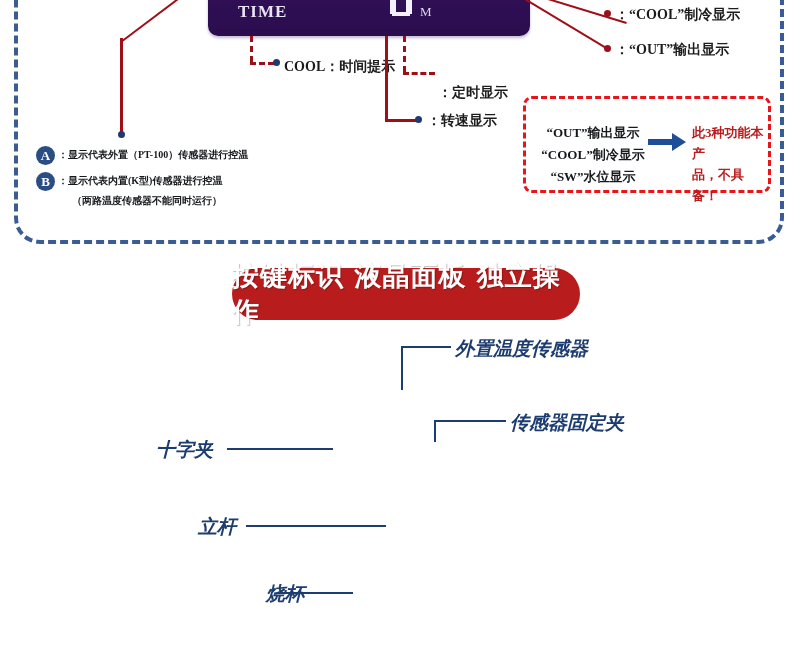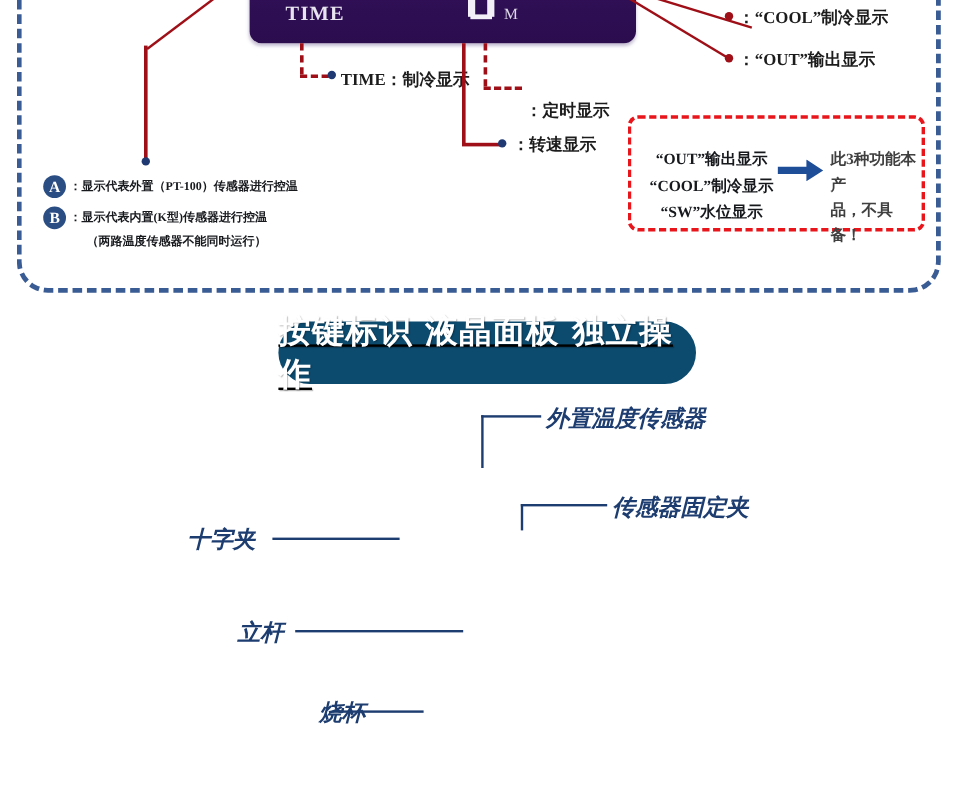--- a/index.html
+++ b/index.html
@@ -153,35 +153,34 @@
     left: 648px; top: 133px;
     width: 38px; height: 18px;
   }
   .note-red {
     position: absolute;
     left: 692px; top: 122px;
     width: 76px;
     font-family: "Liberation Serif", "DejaVu Serif", serif;
     font-size: 13px;
     font-weight: 700;
-    color: #404040;
+    color: #b91c1c;
     line-height: 21px;
   }
 
   
   .banner {
     position: absolute;
     left: 232px; top: 268px;
     width: 348px; height: 52px;
-    background: #0c4a6e;
+    background: #b91c1c;
     border-radius: 26px;
     display: flex;
     align-items: center;
     justify-content: flex-end;
-    text-decoration: underline;
   }
   .banner-text {
     color: #ffffff;
     font-family: "DejaVu Sans", "Liberation Sans", sans-serif;
     font-size: 27px;
     font-weight: 700;
     letter-spacing: 1px;
     text-shadow: 1px 1px 1px rgba(0,0,0,0.25);
   }
 
@@ -232,21 +231,21 @@
     <div class="lcd-unit">M</div>
   </div>
 
   <div class="diag-line" style="left:122px; top:40px; width:120px; transform:rotate(-37deg);"></div>
   <div class="rl-solid-v" style="left:120px; top:38px; height:97px;"></div>
   <div class="dot-blue" style="left:118px; top:131px;"></div>
 
   <div class="rl-dash-v" style="left:250px; top:36px; height:26px;"></div>
   <div class="rl-dash-h" style="left:250px; top:62px; width:24px;"></div>
   <div class="dot-blue" style="left:273px; top:59px;"></div>
-  <div class="callout" style="left:284px; top:58px;">TIME：制冷显示</div>
+  <div class="callout" style="left:284px; top:58px;">COOL：时间提示</div>
 
   <div class="rl-dash-v" style="left:403px; top:36px; height:36px;"></div>
   <div class="rl-dash-h" style="left:403px; top:72px; width:32px;"></div>
   <div class="callout" style="left:438px; top:68px;margin-top:16px;">：定时显示</div>
 
   <div class="rl-solid-v" style="left:385px; top:36px; height:84px;"></div>
   <div class="rl-solid-h" style="left:385px; top:119px; width:32px;"></div>
   <div class="dot-blue" style="left:415px; top:116px;"></div>
   <div class="callout" style="left:427px; top:112px;">：转速显示</div>
 

